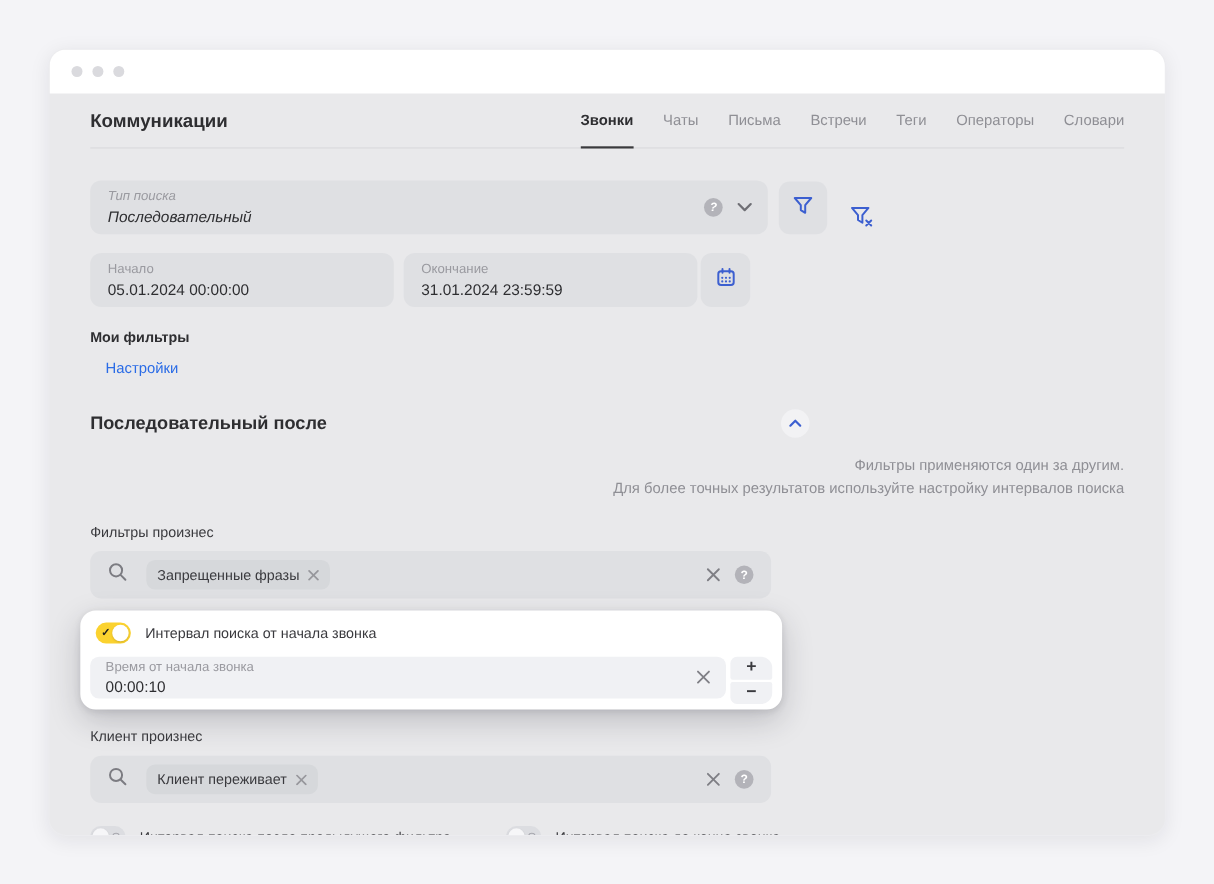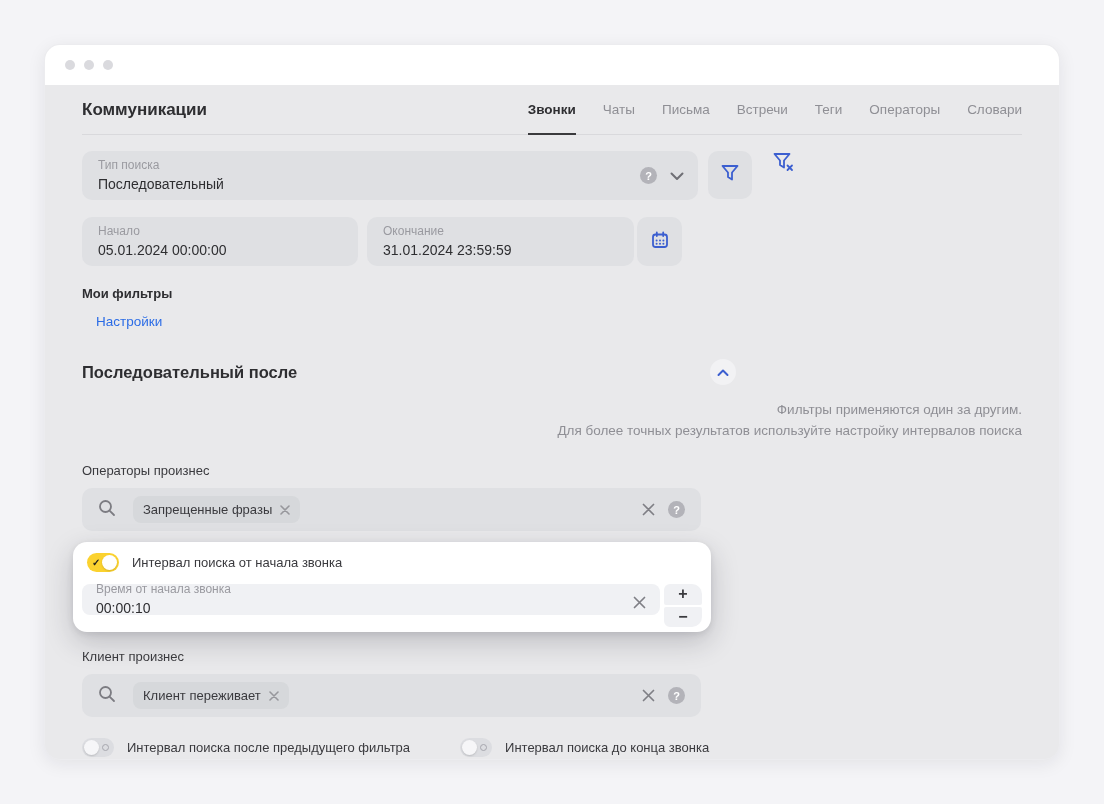--- a/index.html
+++ b/index.html
@@ -31,21 +31,21 @@
     border-bottom:1px solid #d9d9dc;
   }
   .page-title { font-size:17px; font-weight:700; align-self:center; color:#2e2e31; }
   .tabs { display:flex; gap:27px; }
   .tab {
     display:flex; align-items:center; font-size:13.5px; color:#8f8f95;
     border-bottom:2px solid transparent; margin-bottom:-1px; cursor:pointer;
   }
   .tab.active { color:#2e2e31; font-weight:700; border-bottom-color:#3a3a3d; }
 
-  .type-row { margin-top:16px; display:flex; align-items:flex-start; }
+  .type-row { margin-top:29px; display:flex; align-items:flex-end;font-style:italic; }
   .field {
     background:#dfe0e3; border-radius:10px; height:49px;
     display:flex; flex-direction:column; justify-content:center;
     padding:0 16px; position:relative;
   }
   .f-label { font-size:12px; color:#9a9aa0; line-height:1.2; }
   .f-value { font-size:14px; color:#2e2e31; margin-top:3px; line-height:1.2; }
   .type-field { width:616px; }
   .field-icons { position:absolute; right:14px; top:0; bottom:0; display:flex; align-items:center; gap:13px; }
   .help-badge {
@@ -111,21 +111,21 @@
     position:absolute; left:5px; top:3px; font-size:10px; color:#1e1e1e; font-weight:700; line-height:13px;
   }
   .switch.off { background:#dcdde1; }
   .switch.off .knob { left:2px; background:#f6f6f8; }
   .switch.off .ring {
     position:absolute; right:5px; top:6px; width:7px; height:7px; border-radius:50%;
     border:1.5px solid #a6a6ad;
   }
   .time-row { margin-top:12px; display:flex; gap:4px; }
   .time-field {
-    width:578px; height:31px; background:#f0f1f4; border-radius:8px;
+    width:578px; height:38px; background:#f0f1f4; border-radius:8px;
     display:flex; flex-direction:column; justify-content:center; padding:0 14px; position:relative;
   }
   .time-field .close-x { position:absolute; right:14px; top:12px; }
   .stepper { width:38px; height:43px; display:flex; flex-direction:column; gap:2px; }
   .step-btn {
     flex:1; background:#f0f1f4; display:flex; align-items:center; justify-content:center;
     font-size:16px; font-weight:700; color:#3a3a3e; cursor:pointer; line-height:1;
   }
   .step-plus { border-radius:6px 10px 2px 2px; }
   .step-minus { border-radius:2px 2px 10px 6px; }
@@ -227,21 +227,21 @@
               <path d="M1.5 6 L6 1.5 L10.5 6" fill="none" stroke="#3c5fd0" stroke-width="2" stroke-linecap="round" stroke-linejoin="round"></path>
             </svg>
         </span>
       </div>
     </div>
     <div class="section-desc">
       <p>Фильтры применяются один за другим.</p>
       <p>Для более точных результатов используйте настройку интервалов поиска</p>
     </div>
 
-    <div class="block-label">Операторы произнес</div>
+    <div class="block-label">Фильтры произнес</div>
     <div class="search-field">
       <span>
         <svg width="18" height="18" viewBox="0 0 18 18">
             <circle cx="7.5" cy="7.5" r="5.5" fill="none" stroke="#7c7c82" stroke-width="1.8"></circle>
             <path d="M11.8 11.8 L16 16" stroke="#7c7c82" stroke-width="1.8" stroke-linecap="round"></path>
           </svg>
       </span>
       <div class="chip">
         <span>Запрещенные фразы</span>
         <span class="chip-x">

